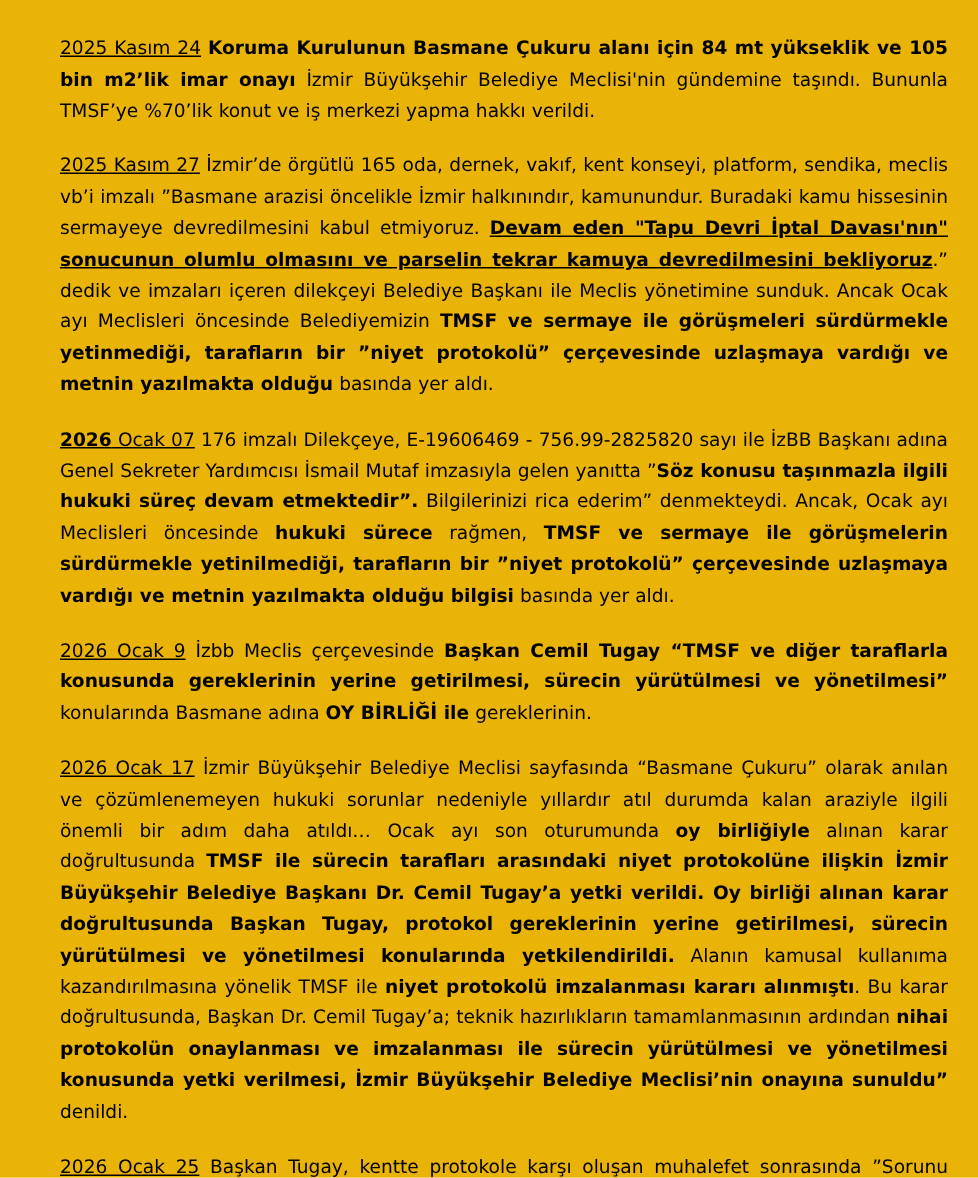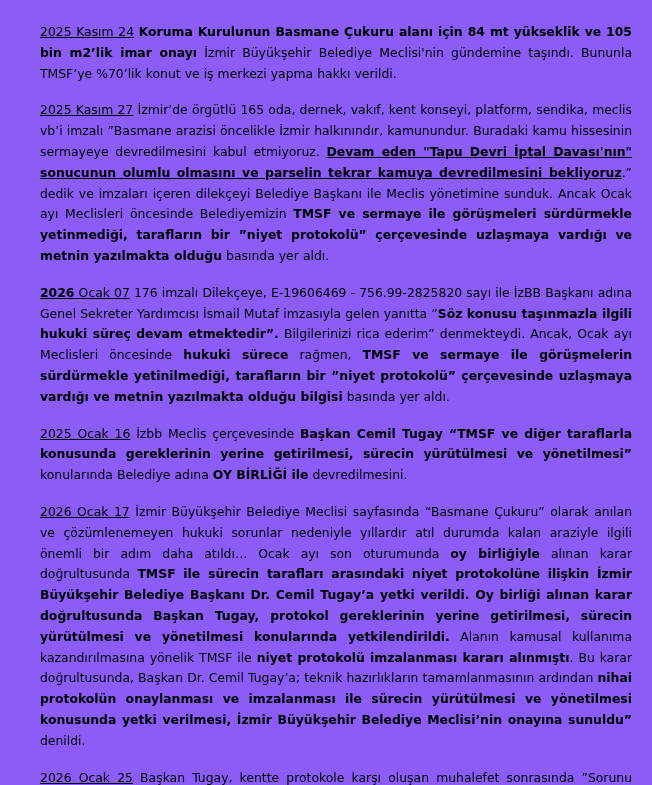--- a/index.html
+++ b/index.html
@@ -12,21 +12,21 @@
     height: 785px;
     font-family: "DejaVu Sans", sans-serif;
     color: #000000;
     overflow: hidden;
   }
   #doc {
     box-sizing: border-box;
     width: 652px;
     height: 785px;
     padding: 22px 20px 0 40px;
-    background: #8b5cf6;
+    background: #eab308;
   }
   p.para {
     margin: 0 0 16px 0;
     font-size: 12.4px;
     line-height: 20.8px;
     text-align: justify;
     text-justify: inter-word;
     word-spacing: 0.1px;
     -webkit-hyphens: none;
     hyphens: none;
@@ -36,16 +36,16 @@
   .u  { text-decoration: underline; }
   .bu { font-weight: bold; text-decoration: underline; }
 </style>
 </head>
 <body>
 
 <div id="doc">
     <p class="para"><span class="u">2025 Kasım 24</span><span> </span><span class="b">Koruma Kurulunun Basmane Çukuru alanı için 84 mt yükseklik ve 105 bin m2’lik imar onayı</span><span> İzmir Büyükşehir Belediye Meclisi'nin gündemine taşındı.  Bununla TMSF’ye %70’lik konut ve iş merkezi yapma hakkı verildi.</span></p>
     <p class="para"><span class="u">2025 Kasım 27</span><span> İzmir’de örgütlü 165 oda, dernek, vakıf, kent konseyi, platform, sendika, meclis vb’i imzalı ”Basmane arazisi öncelikle İzmir halkınındır, kamunundur. Buradaki kamu hissesinin sermayeye devredilmesini kabul etmiyoruz. </span><span class="bu">Devam eden "Tapu Devri İptal Davası'nın" sonucunun olumlu olmasını ve parselin tekrar kamuya devredilmesini bekliyoruz</span><span>.” dedik ve imzaları içeren dilekçeyi Belediye Başkanı ile Meclis yönetimine sunduk. Ancak Ocak ayı Meclisleri öncesinde Belediyemizin </span><span class="b">TMSF ve sermaye ile görüşmeleri sürdürmekle yetinmediği, tarafların bir ”niyet protokolü” çerçevesinde uzlaşmaya vardığı ve metnin yazılmakta olduğu</span><span> basında yer aldı.</span></p>
     <p class="para"><span class="bu">2026</span><span class="u"> Ocak 07</span><span> 176 imzalı Dilekçeye, E-19606469 - 756.99-2825820 sayı ile İzBB Başkanı adına Genel Sekreter Yardımcısı İsmail Mutaf imzasıyla gelen yanıtta ”</span><span class="b">Söz konusu taşınmazla ilgili hukuki süreç devam etmektedir”.</span><span> Bilgilerinizi rica ederim” denmekteydi. Ancak, Ocak ayı Meclisleri öncesinde </span><span class="b">hukuki sürece</span><span> rağmen, </span><span class="b">TMSF ve sermaye ile görüşmelerin sürdürmekle yetinilmediği, tarafların bir ”niyet protokolü” çerçevesinde uzlaşmaya vardığı ve metnin yazılmakta olduğu bilgisi</span><span> basında yer aldı.</span></p>
-    <p class="para"><span class="u">2025 Ocak 16</span><span> İzbb Meclis çerçevesinde </span><span class="b">Başkan Cemil Tugay “TMSF ve diğer taraflarla konusunda gereklerinin yerine getirilmesi, sürecin yürütülmesi ve yönetilmesi”</span><span> konularında Belediye adına </span><span class="b">OY BİRLİĞİ ile</span><span> devredilmesini.</span></p>
+    <p class="para"><span class="u">2026 Ocak 9</span><span> İzbb Meclis çerçevesinde </span><span class="b">Başkan Cemil Tugay “TMSF ve diğer taraflarla konusunda gereklerinin yerine getirilmesi, sürecin yürütülmesi ve yönetilmesi”</span><span> konularında Basmane adına </span><span class="b">OY BİRLİĞİ ile</span><span> gereklerinin.</span></p>
     <p class="para"><span class="u">2026 Ocak 17</span><span> İzmir Büyükşehir Belediye Meclisi sayfasında “Basmane Çukuru” olarak anılan ve çözümlenemeyen hukuki sorunlar nedeniyle yıllardır atıl durumda kalan araziyle ilgili önemli bir adım daha atıldı… Ocak ayı son oturumunda </span><span class="b">oy birliğiyle</span><span> alınan karar doğrultusunda </span><span class="b">TMSF ile sürecin tarafları arasındaki niyet protokolüne ilişkin İzmir Büyükşehir Belediye Başkanı Dr. Cemil Tugay’a yetki verildi. Oy birliği alınan karar doğrultusunda Başkan Tugay, protokol gereklerinin yerine getirilmesi, sürecin yürütülmesi ve yönetilmesi konularında yetkilendirildi.</span><span> Alanın kamusal kullanıma kazandırılmasına yönelik TMSF ile </span><span class="b">niyet protokolü imzalanması kararı alınmıştı</span><span>. Bu karar doğrultusunda, Başkan Dr. Cemil Tugay’a; teknik hazırlıkların tamamlanmasının ardından </span><span class="b">nihai protokolün onaylanması ve imzalanması ile sürecin yürütülmesi ve yönetilmesi konusunda yetki verilmesi, İzmir Büyükşehir Belediye Meclisi’nin onayına sunuldu”</span><span> denildi.</span></p>
     <p class="para"><span class="u">2026 Ocak 25</span><span> Başkan Tugay, kentte protokole karşı oluşan muhalefet sonrasında ”Sorunu yaratan ben değilim. Ben sorunu kucağımda buldum. Üç dönem belediye başkanlığı yapan Aziz Kocaoğlu dâhil, öncesi ve Tunç Soyer döneminde birikmiş, çözülmemiş bir sorun olarak bize geldi. Ben çözüm istiyorum. Belediye başkanlığı da çözüm üretme makamıdır” dedi. Projeyle birlikte alanda ekonomik, sosyal ve kültürel bir değer oluşacağını” iddia etti.</span></p>
   </div>
 
 </body></html>

